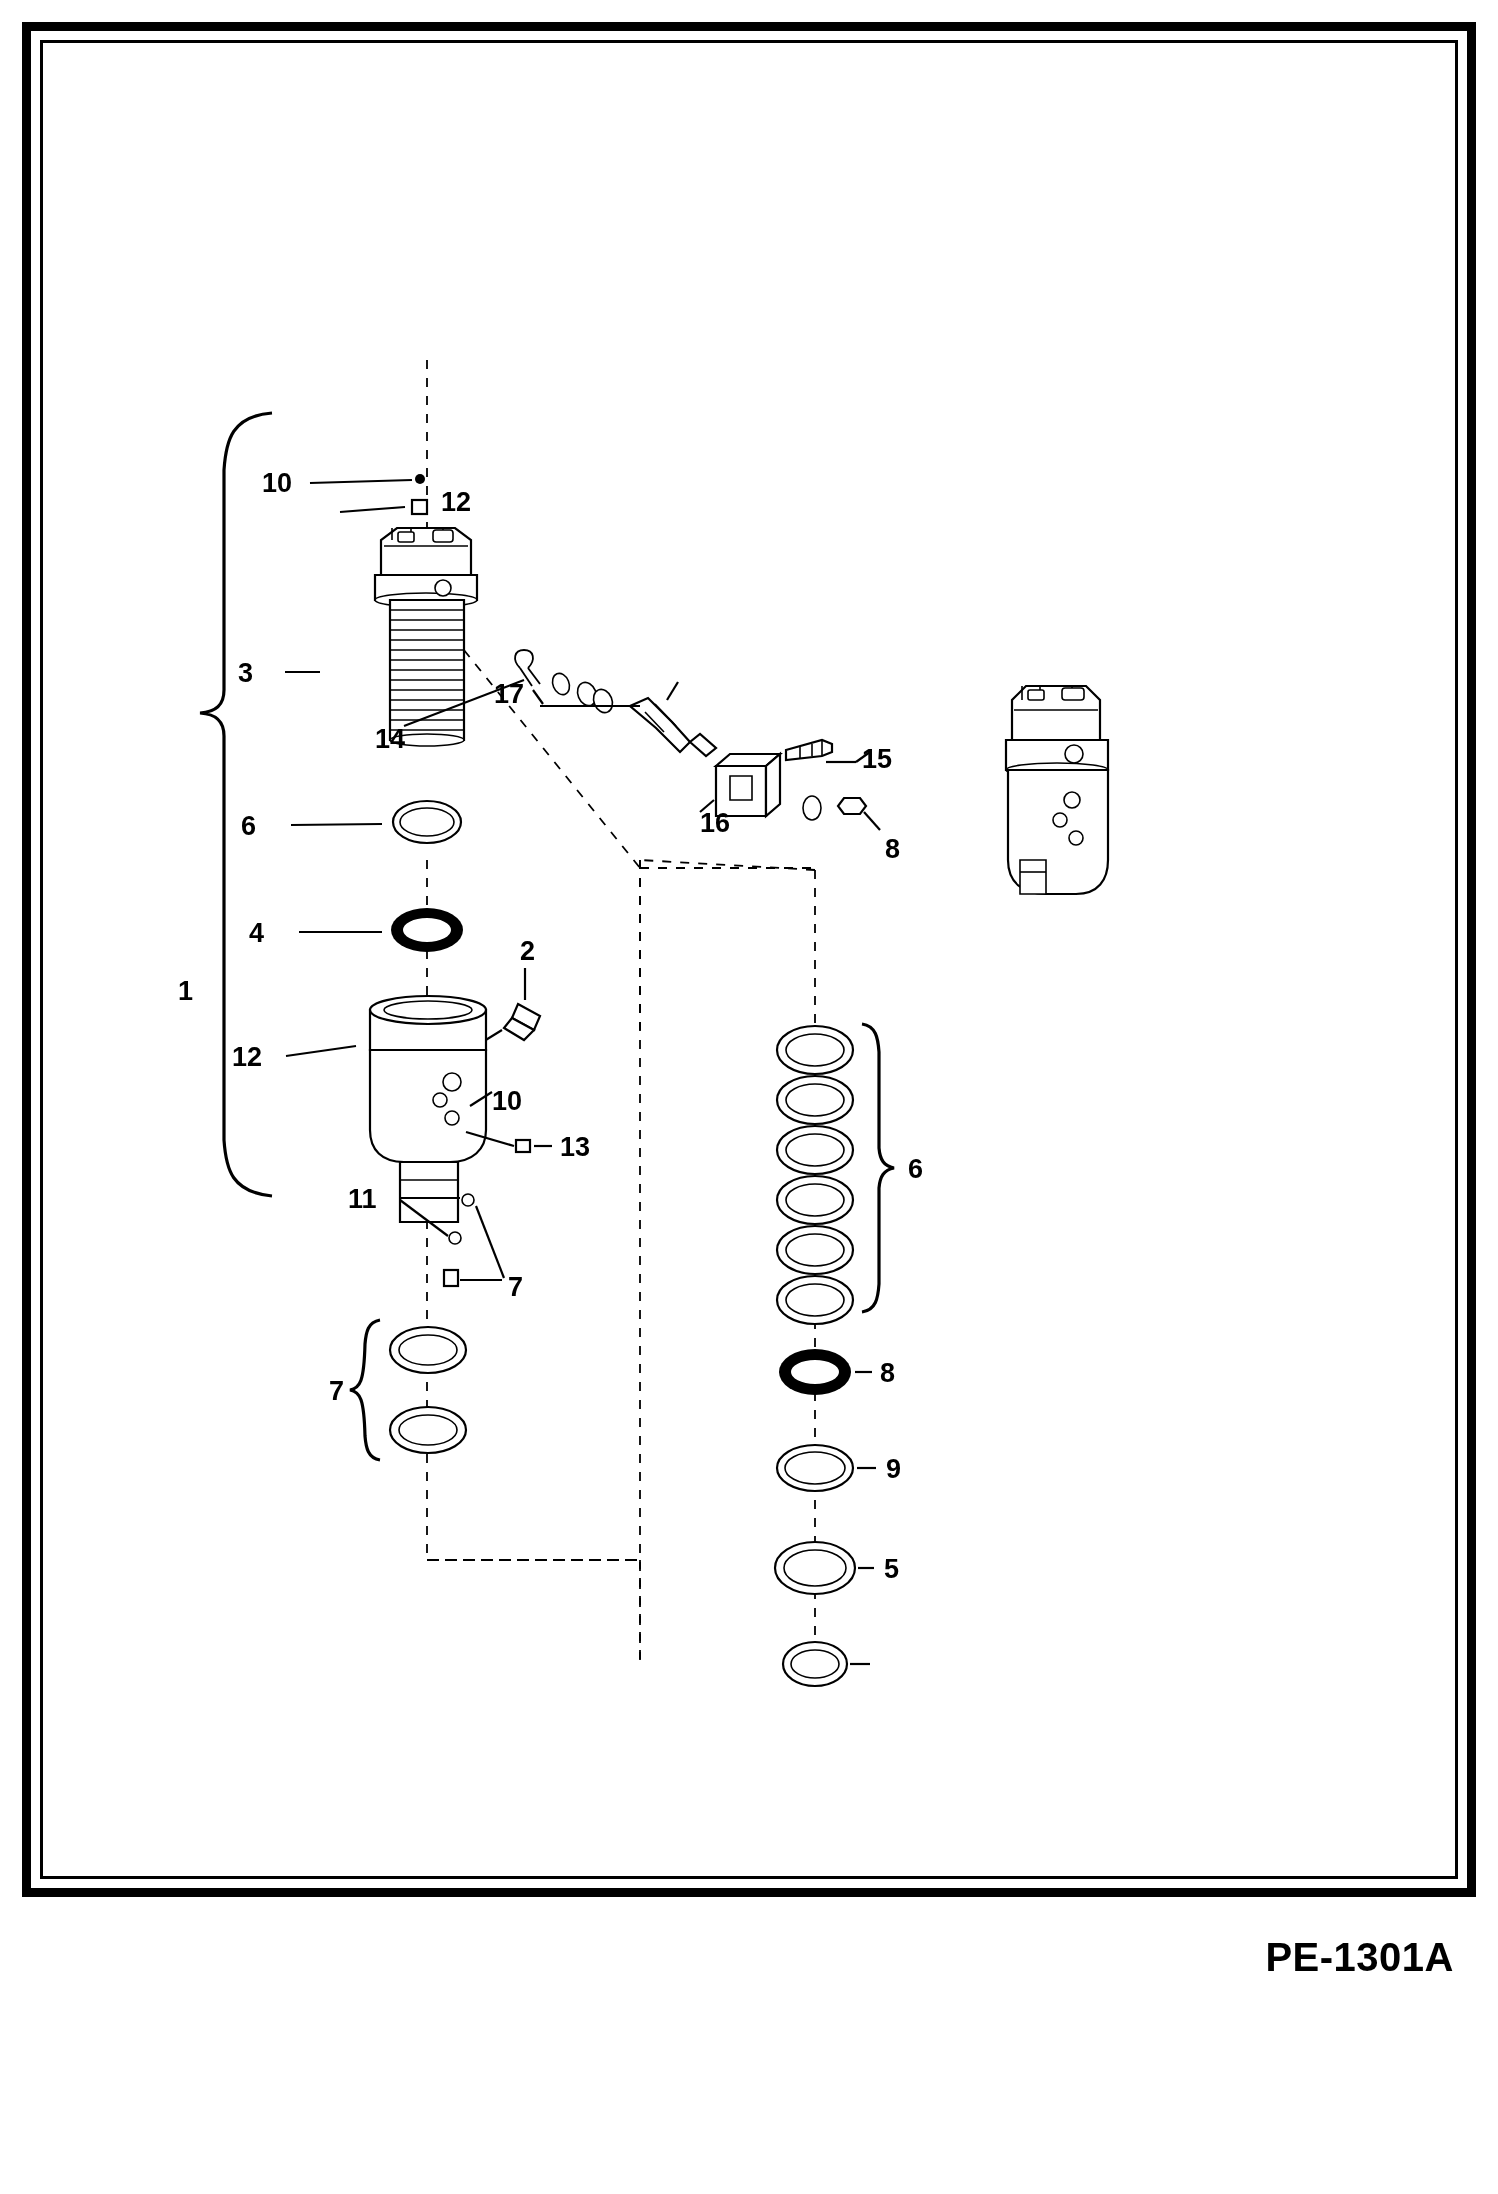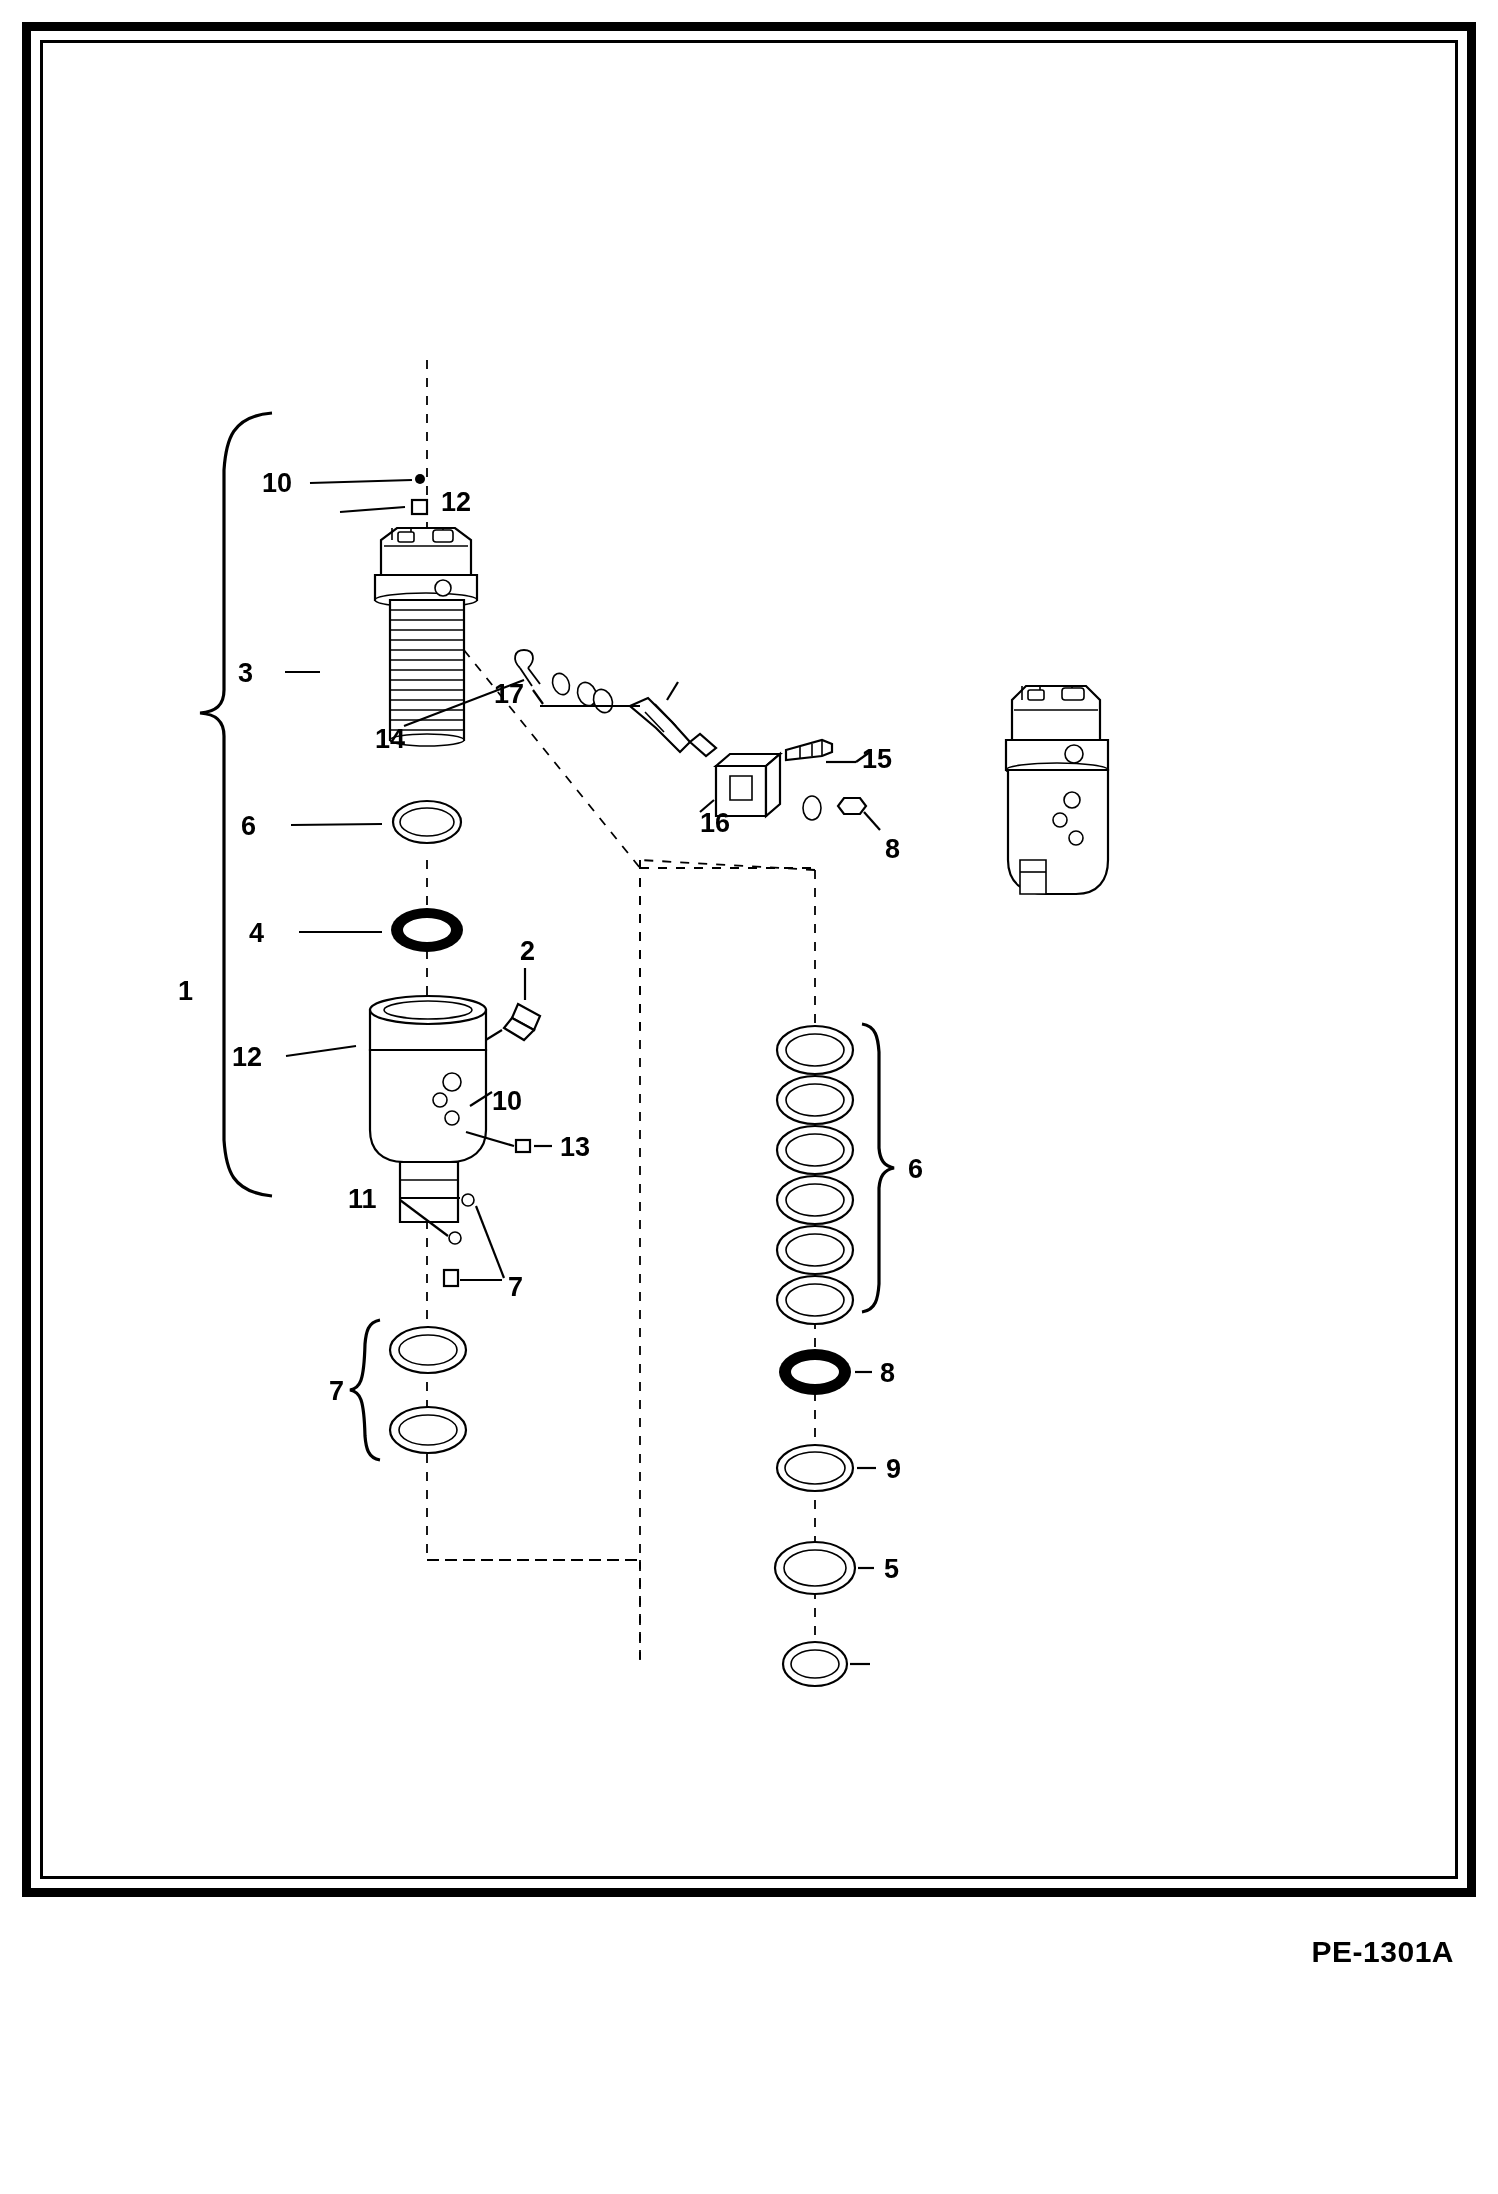--- a/index.html
+++ b/index.html
@@ -32,21 +32,21 @@
   #canvas-wrap {
     position: absolute;
     left: 0; top: 0;
     width: 1498px; height: 1776px; text-align: right;
   }
   svg.draw { position: absolute; left: 0; top: 0; }
   .code-label {
     position: absolute;
     right: 44px;
     top: 1935px;
-    font-size: 30px;
+    font-size: 40px;
     font-weight: bold;
     letter-spacing: 0.5px;
     color: #000;
     font-family: "Liberation Sans", sans-serif;
   }
   .num {
     font-family: "Liberation Sans", sans-serif;
     font-size: 27px;
     font-weight: bold;
     fill: #000;

